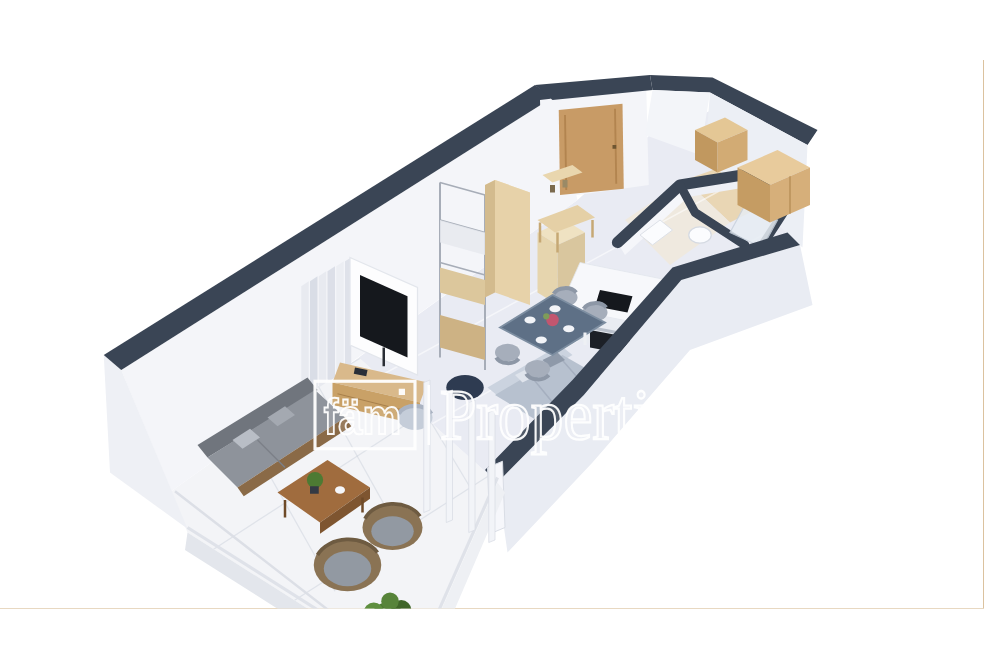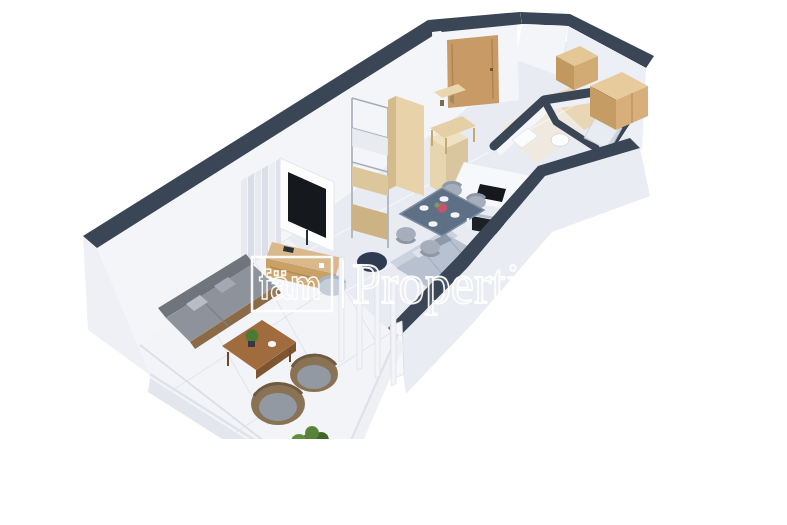--- a/index.html
+++ b/index.html
@@ -1,17 +1,17 @@
 <!DOCTYPE html>
 <html><head>
 <meta charset="utf-8">
 <style>
   html,body{margin:0;padding:0;background:#ffffff;}
   .stage{width:787px;height:439px;position:relative;overflow:hidden;background:#a16207;
-         font-family:"Liberation Sans",sans-serif;}
+         font-family:"Liberation Sans",sans-serif;margin-top:48px;}
   svg{display:block;}
   .wm-logo{font-family:"Liberation Sans",sans-serif;font-weight:bold;}
   .wm-word{font-family:"Liberation Serif",serif;}
 </style>
 </head>
 <body>
 
 <div class="stage">
 <svg width="787" height="525" viewBox="0 0 787 525">
   <defs>

